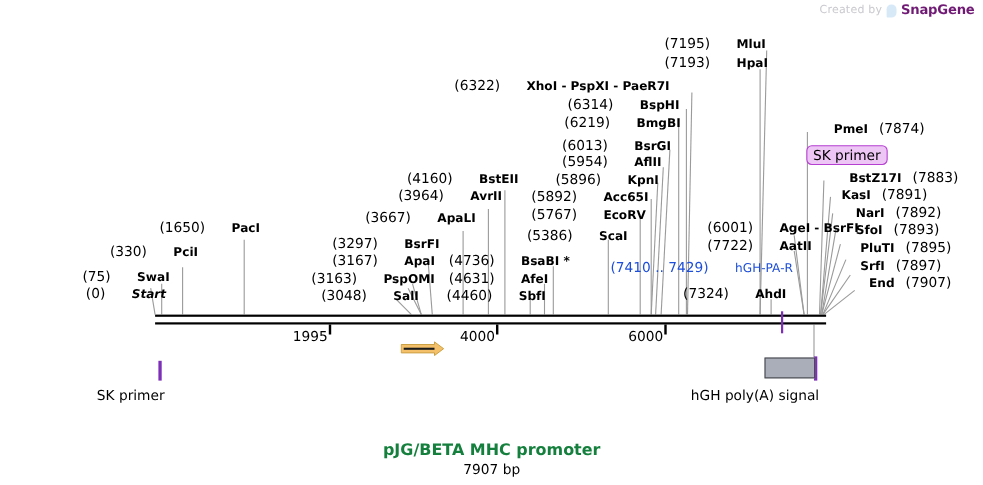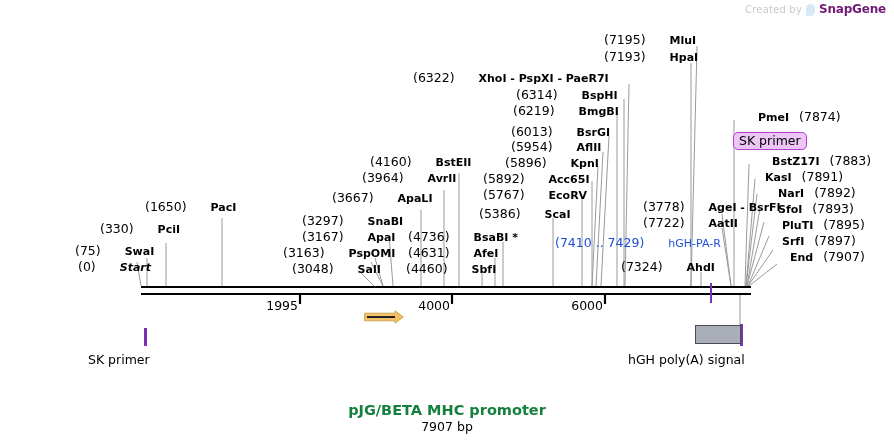--- a/index.html
+++ b/index.html
@@ -260,21 +260,21 @@
     <span class="enz">AvrII</span>
   </div>
 
   <div class="abs lbl" style="left:332px; top:191px;">
     <span class="pos">(3667)</span>
     <span class="enz">ApaLI</span>
   </div>
 
   <div class="abs lbl" style="left:302px; top:214px;">
     <span class="pos">(3297)</span>
-    <span class="enz">SnaBI</span>
+    <span class="enz">BsrFI</span>
   </div>
 
   <div class="abs lbl" style="left:302px; top:230px;">
     <span class="pos">(3167)</span>
     <span class="enz">ApaI</span>
   </div>
 
   <div class="abs lbl" style="left:283px; top:246px;">
     <span class="pos">(3163)</span>
     <span class="enz">PspOMI</span>
@@ -314,21 +314,21 @@
     <span class="pos">(75)</span>
     <span class="enz">SwaI</span>
   </div>
 
   <div class="abs lbl" style="left:78px; top:260px;">
     <span class="pos">(0)</span>
     <span class="enz ital">Start</span>
   </div>
 
   <div class="abs lbl" style="left:643px; top:200px;">
-    <span class="pos">(3778)</span>
+    <span class="pos">(6001)</span>
     <span class="enz">AgeI - BsrFI</span>
   </div>
 
   <div class="abs lbl" style="left:643px; top:216px;">
     <span class="pos">(7722)</span>
     <span class="enz">AatII</span>
   </div>
 
   <div class="abs lbl purple" style="left:555px; top:236px;">
     <span class="pos">(7410 .. 7429)</span>

